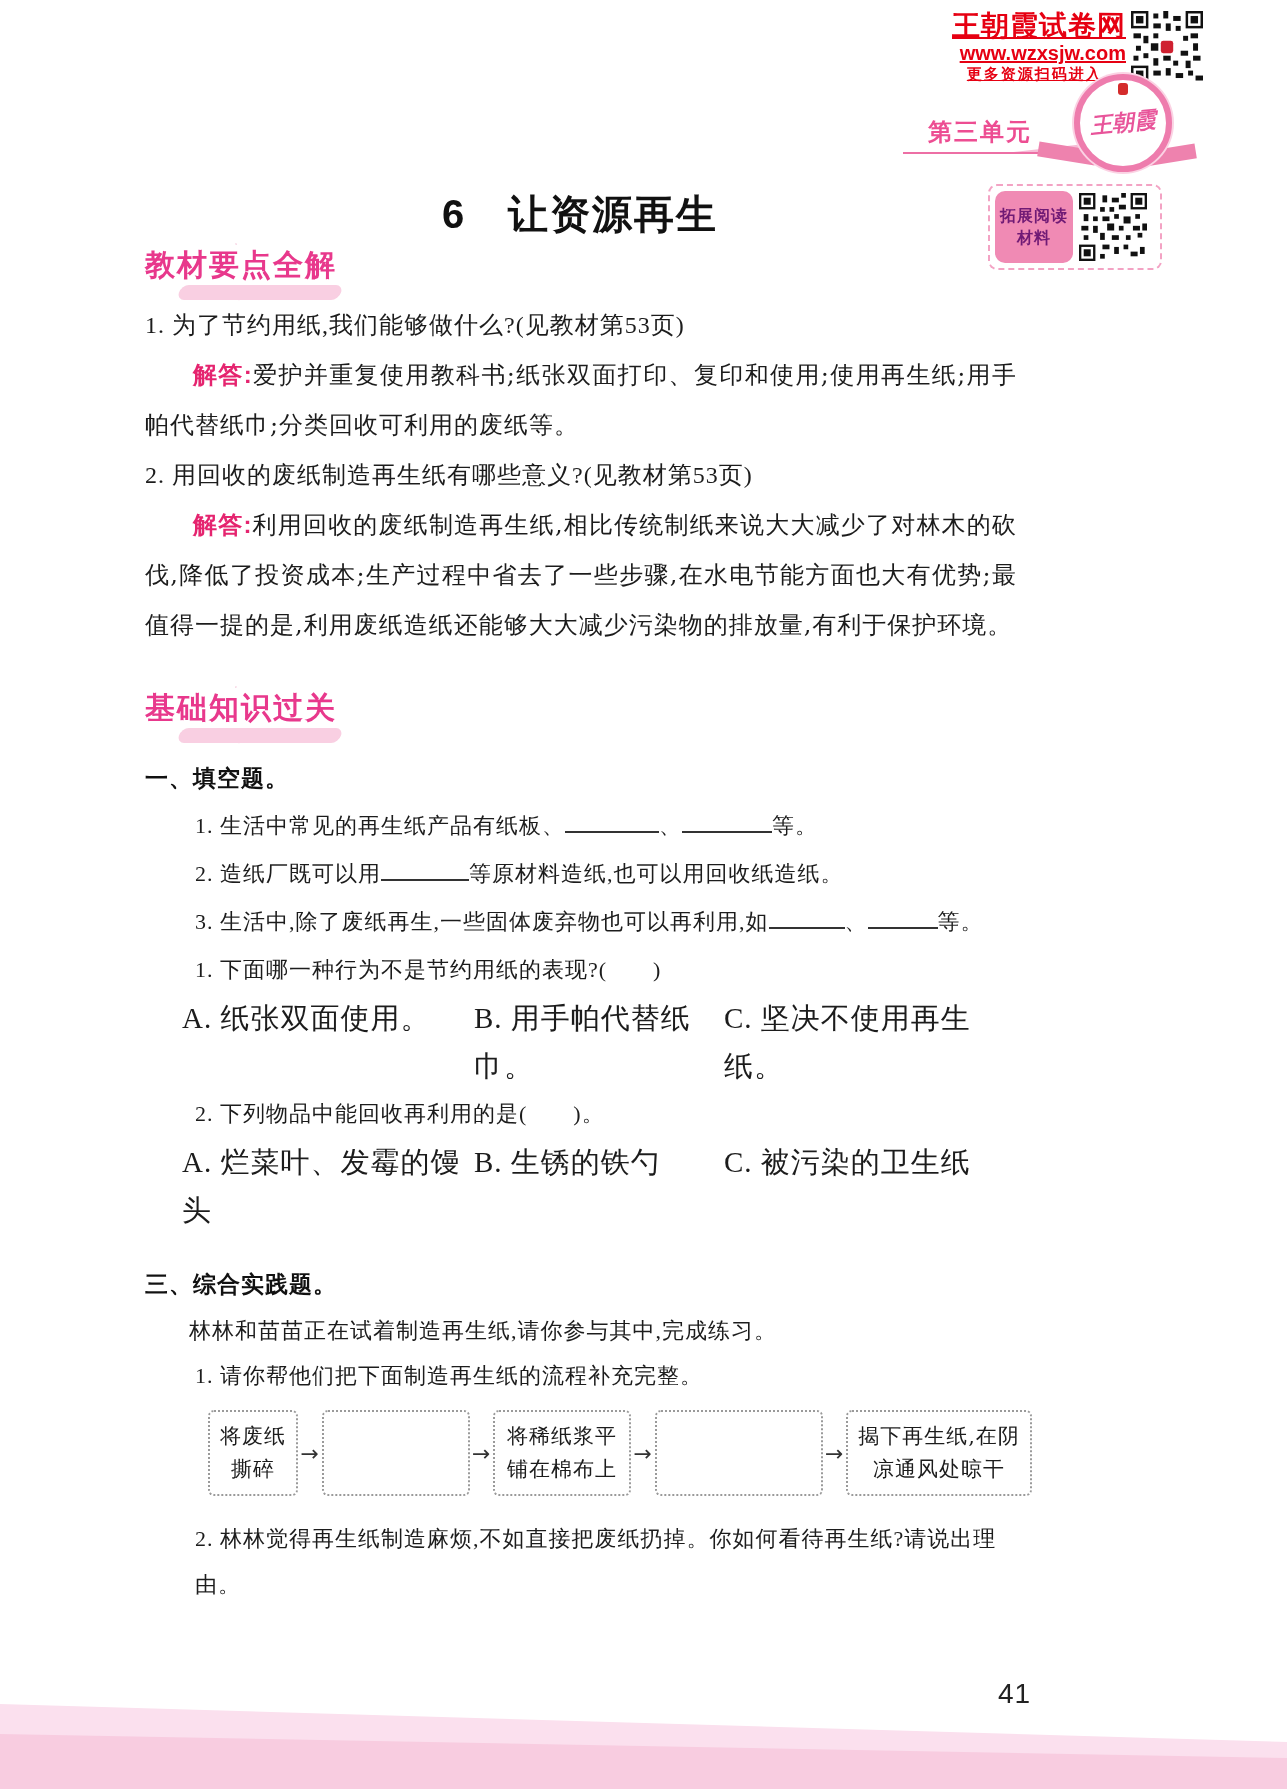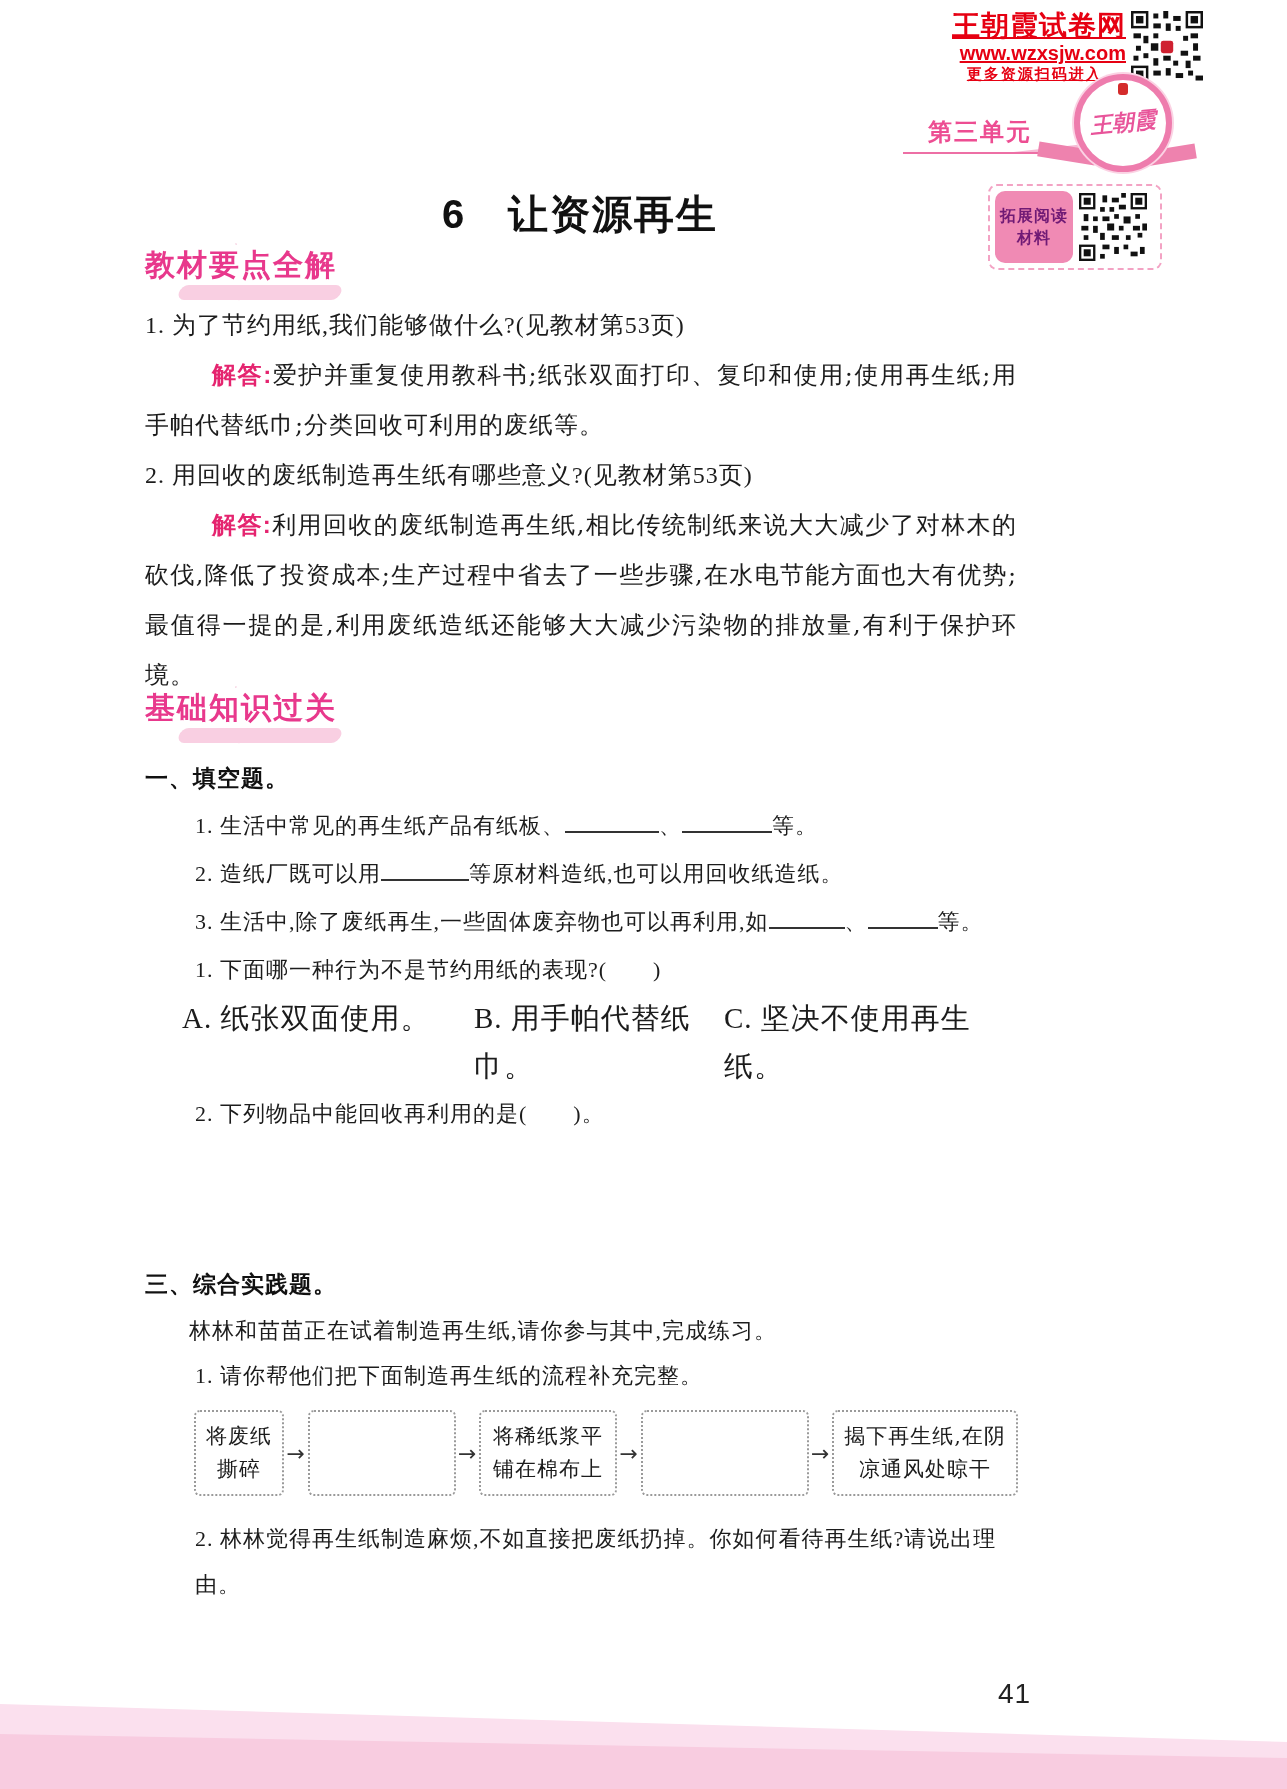--- a/index.html
+++ b/index.html
@@ -52,37 +52,37 @@
   .sec h2 { position:relative; z-index:2; margin:0 0 0 10px; font-family:"Liberation Sans",sans-serif;
             font-size:30px; font-weight:bold; color:#e8388c; letter-spacing:2px; }
   .sec .swoosh { position:relative; z-index:2; margin-left:6px; margin-top:14px; }
   .sec1 { top:243px; } .sec2 { top:686px; } .sec3 { top:1194px; }
 
   
   .kp { position:absolute; top:300px; left:145px; width:872px; }
   .kp p { margin:0; font-size:24px; line-height:50px; letter-spacing:1px; }
   .kp .q { font-family:"Liberation Serif",serif; }
   .kp .ans { font-family:"DejaVu Serif",serif; text-indent:2em; text-align:justify; }
-  .ans-label { color:#e5246f; font-weight:bold; font-family:"Liberation Sans",sans-serif;margin-left:19px; }
+  .ans-label { color:#e5246f; font-weight:bold; font-family:"Liberation Sans",sans-serif; }
 
   .basic { position:absolute; top:754px; left:145px; width:872px; }
   .basic h3, .comp h3 { margin:0; font-family:"Liberation Sans",sans-serif; font-size:23px;
               font-weight:bold; color:#111; line-height:48px; letter-spacing:1px; }
   .basic .ql { margin:0 0 0 50px; font-size:22px; line-height:48px; letter-spacing:1px; }
   .blank { display:inline-block; border-bottom:2px solid #333; height:20px; vertical-align:baseline; }
   .b90 { width:94px; } .b86 { width:90px; } .b88 { width:88px; } .b78 { width:76px; } .b72 { width:70px; }
   .opts { display:grid; grid-template-columns:292px 250px auto; margin-left:37px;
           font-size:29px; line-height:48px; letter-spacing:1px; }
 
   .comp { position:absolute; top:1260px; left:145px; width:880px; }
   .comp p { margin:0; font-size:22px; line-height:45px; letter-spacing:1px; }
   .comp .indent { text-indent:2em; }
   .comp .num { margin-left:50px; }
 
-  .flow { position:absolute; top:1408px; left:194px; width:824px; height:90px;
+  .flow { position:absolute; top:1408px; left:208px; width:824px; height:90px;
           display:flex; align-items:center; }
   .fbox { border:2px dotted #9a9a9a; border-radius:6px; height:86px; box-sizing:border-box;
           display:flex; align-items:center; justify-content:center; text-align:center;
           font-family:"DejaVu Serif",serif; font-size:21px; line-height:33px; letter-spacing:1px;
           padding:4px 8px; }
   .fb1 { width:90px; } .fb2 { width:148px; } .fb3 { width:138px; } .fb4 { width:168px; } .fb5 { width:186px; }
   .farrow { flex:1; text-align:center; font-size:22px; color:#333; font-family:"DejaVu Sans",sans-serif; }
 
   .comp-q2 { position:absolute; top:1516px; left:145px; width:880px;
              font-size:22px; line-height:46px; letter-spacing:1px; }
@@ -265,20 +265,25 @@
     <p class="ql"><span>1. 生活中常见的再生纸产品有纸板、</span><span class="blank b90"></span><span>、</span><span class="blank b86"></span><span>等。</span></p>
     <p class="ql"><span>2. 造纸厂既可以用</span><span class="blank b88"></span><span>等原材料造纸,也可以用回收纸造纸。</span></p>
     <p class="ql"><span>3. 生活中,除了废纸再生,一些固体废弃物也可以再利用,如</span><span class="blank b78"></span><span>、</span><span class="blank b72"></span><span>等。</span></p>
     <p class="ql">1. 下面哪一种行为不是节约用纸的表现?(　　)</p>
     <div class="opts">
       <span>A. 纸张双面使用。</span>
       <span>B. 用手帕代替纸巾。</span>
       <span>C. 坚决不使用再生纸。</span>
     </div>
     <p class="ql">2. 下列物品中能回收再利用的是(　　)。</p>
+    <div class="opts">
+      <span>A. 烂菜叶、发霉的馒头</span>
+      <span>B. 生锈的铁勺</span>
+      <span>C. 被污染的卫生纸</span>
+    </div>
   </div>
 
 
   <div class="comp">
     <h3>三、综合实践题。</h3>
     <p class="indent">林林和苗苗正在试着制造再生纸,请你参与其中,完成练习。</p>
     <p class="num">1. 请你帮他们把下面制造再生纸的流程补充完整。</p>
   </div>
 
   <div class="flow">

